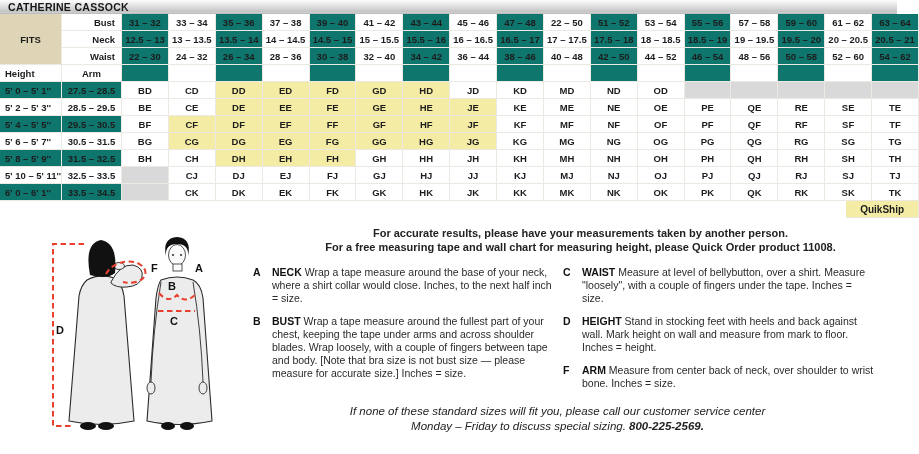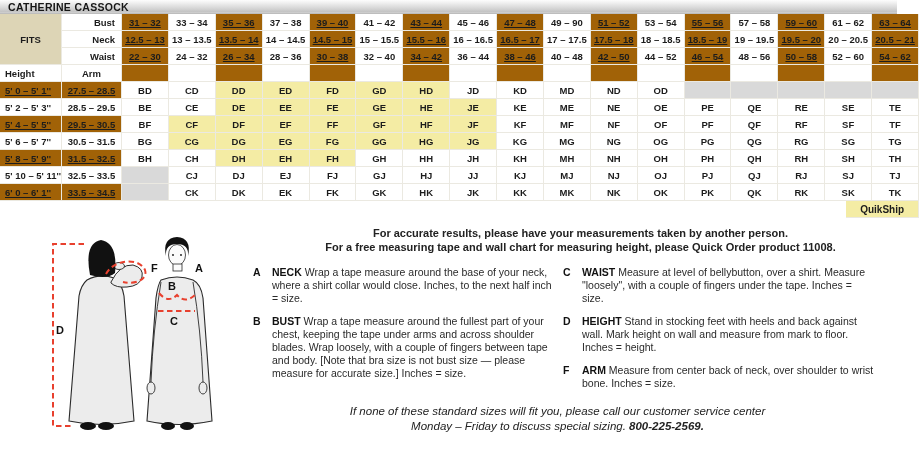--- a/index.html
+++ b/index.html
@@ -11,21 +11,21 @@
   .title-bar { width:897px; height:14px; line-height:14px; padding-left:8px;
     font-size:10.5px; font-weight:bold; letter-spacing:.3px; color:#161616;
     background:linear-gradient(180deg,#fdfdfd 0%,#ececec 28%,#d2d2d2 70%,#c4c4c4 88%,#d0d0d0 100%);
     border-bottom:1px solid #bdbdbd; }
   .size-grid { display:grid; width:919px;
     grid-template-columns:62px 60px repeat(17,1fr);
     grid-auto-rows:17px; background:#fff; }
   .c { display:flex; align-items:center; justify-content:center;
     font-size:9.5px; font-weight:bold; color:#1c1c1c; white-space:nowrap;
     border-right:1px solid #ebe9e1; border-bottom:1px solid #ebe9e1; overflow:hidden; }
-  .cream  { background:#a16207;text-decoration:underline; }
+  .cream  { background:#0f766e; }
   .yellow { background:#f4eca4; }
   .gray   { background:#d9d9d9; }
   .tan    { background:#ddd5b6; }
   .lbl    { justify-content:flex-end; padding-right:6px; }
   .hleft  { justify-content:flex-start; padding-left:5px; }
   .hgt    { justify-content:flex-start; padding-left:5px; }
   .plain  { border:none; background:#fff; }
   .qs     { font-size:10px;margin-left:21px; }
 
   
@@ -52,21 +52,21 @@
     <div class="c lbl">Bust</div>
     <div class="c cream">31 – 32</div>
     <div class="c">33 – 34</div>
     <div class="c cream">35 – 36</div>
     <div class="c">37 – 38</div>
     <div class="c cream">39 – 40</div>
     <div class="c">41 – 42</div>
     <div class="c cream">43 – 44</div>
     <div class="c">45 – 46</div>
     <div class="c cream">47 – 48</div>
-    <div class="c">49 – 90</div>
+    <div class="c">22 – 50</div>
     <div class="c cream">51 – 52</div>
     <div class="c">53 – 54</div>
     <div class="c cream">55 – 56</div>
     <div class="c">57 – 58</div>
     <div class="c cream">59 – 60</div>
     <div class="c">61 – 62</div>
     <div class="c cream">63 – 64</div>
     <div class="c lbl">Neck</div>
     <div class="c cream">12.5 – 13</div>
     <div class="c">13 – 13.5</div>

